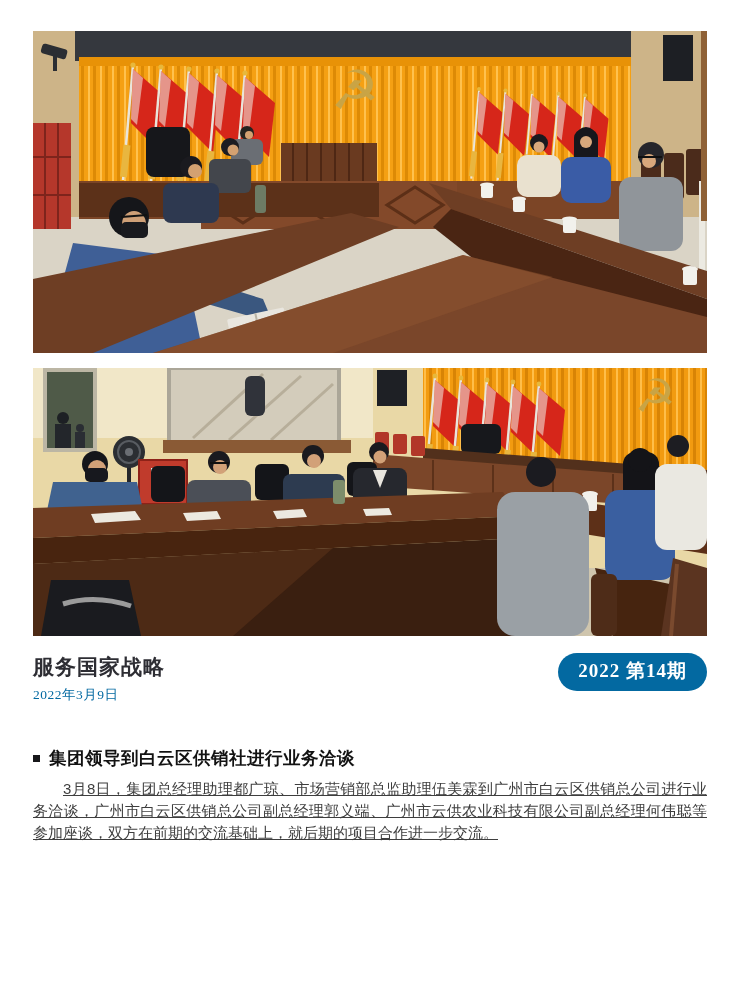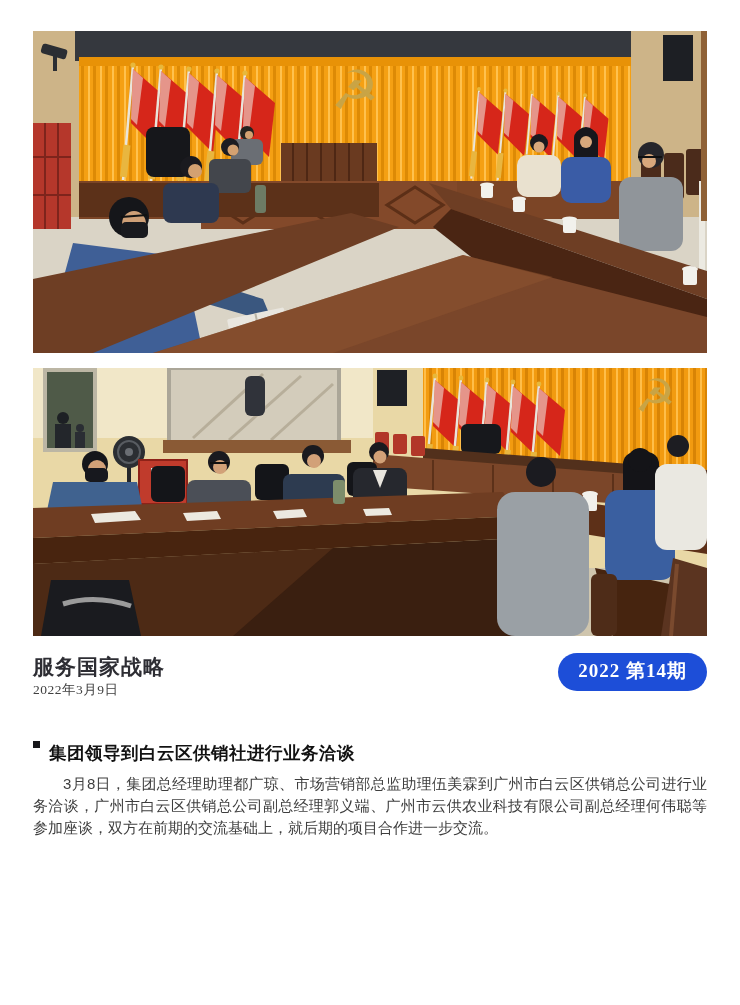--- a/index.html
+++ b/index.html
@@ -5,29 +5,29 @@
   html,body{margin:0;padding:0;}
   body{width:740px;height:1005px;background:#ffffff;overflow:hidden;
        font-family:"Liberation Sans","DejaVu Sans",sans-serif;}
   .page{padding:0 33px;}
   .photo{width:674px;display:block;overflow:hidden;background:#d8d2c4;}
   .photo svg{width:100%;height:100%;display:block;}
   .photo-1{height:322px;margin-top:31px;}
   .photo-2{height:268px;margin-top:15px;}
   .masthead{margin-top:17px;display:flex;justify-content:space-between;align-items:flex-start;}
   .dept{font:700 21px "Liberation Serif","DejaVu Serif",serif;color:#2d2d33;letter-spacing:1px;}
-  .date{font:400 13.5px "Liberation Serif","DejaVu Serif",serif;color:#404040;letter-spacing:.5px;}
-  .badge{background:#1d4ed8;color:#ffffff;font:700 19px "Liberation Serif","DejaVu Serif",serif;
+  .date{margin-top:5px;font:400 13.5px "Liberation Serif","DejaVu Serif",serif;color:#0369a1;letter-spacing:.5px;}
+  .badge{background:#0369a1;color:#ffffff;font:700 19px "Liberation Serif","DejaVu Serif",serif;
          padding:5px 20px 7px;border-radius:19px;letter-spacing:1px;white-space:nowrap;}
   .article{margin-top:42px;}
-  .title-row{display:flex;gap:9px;}
+  .title-row{display:flex;align-items:center;gap:9px;}
   .bullet{width:7px;height:7px;background:#17171a;flex:0 0 auto;}
   .title{font-weight:700;font-size:17.5px;color:#121212;letter-spacing:.5px;}
   .bodytext p{margin:16px 0 0;font-size:15px;line-height:1.46;color:#3e3e3e;
-              text-align:justify;text-indent:2em;}
+              text-align:justify;text-indent:2em;text-decoration:underline;}
   .bodytext p:first-child{margin-top:8px;}
 </style>
 </head>
 <body>
 
 <div class="page">
 
   <div class="photo photo-1" role="img" aria-label="会议室洽谈现场：金色帷幕与红旗、党徽背景下，集团领导与白云区供销社人员围坐会议桌交流">
     <svg viewBox="0 0 674 322" preserveAspectRatio="none">
       <defs>

